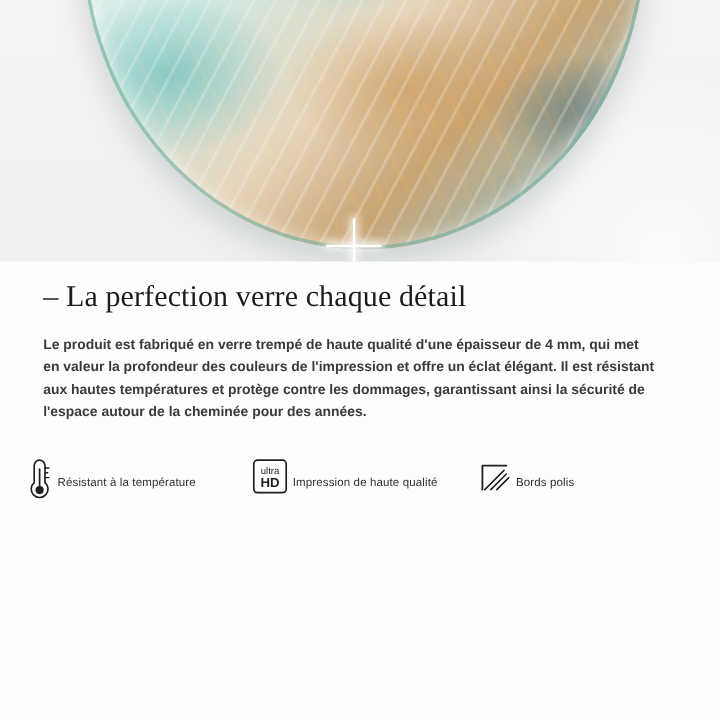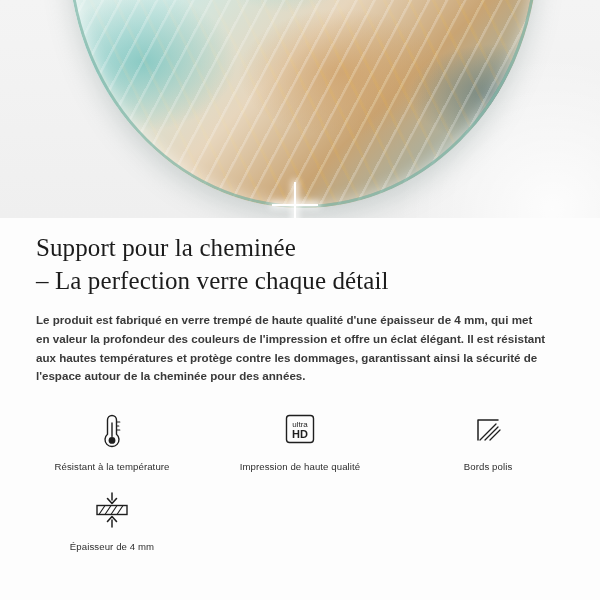--- a/index.html
+++ b/index.html
@@ -123,21 +123,21 @@
   .features {
     position: relative;
     margin-top: 22px;
     padding: 0 18px;
     display: grid;
     grid-template-columns: repeat(3, 1fr);
     row-gap: 16px;
   }
   .feature {
     display: flex;
-    flex-direction: column;
+    flex-direction: row;
     align-items: center;
     justify-content: flex-start;
   }
   .feature-icon {
     height: 44px;
     display: flex;
     align-items: center;
     justify-content: center;
   }
   .feature-label {
@@ -160,21 +160,20 @@
       <div class="plate-art"></div>
       <div class="plate-veins"></div>
 
       <div class="plate-edge"></div>
     </div>
     <div class="sparkle"></div>
   </div>
 
   <div class="content">
     <h1 class="title">
-      <span>Support pour la cheminée</span>
       <span class="line2">– La perfection verre chaque détail</span>
     </h1>
     <p class="body-text">Le produit est fabriqué en verre trempé de haute qualité d'une épaisseur de 4 mm, qui met en valeur la profondeur des couleurs de l'impression et offre un éclat élégant. Il est résistant aux hautes températures et protège contre les dommages, garantissant ainsi la sécurité de l'espace autour de la cheminée pour des années.</p>
   </div>
 
   <div class="features">
 
     <div class="feature">
       <div class="feature-icon">
         <svg width="30" height="40" viewBox="0 0 30 40">
@@ -203,28 +202,15 @@
     <div class="feature">
       <div class="feature-icon">
         <svg width="36" height="34" viewBox="0 0 36 34">
           <path d="M5 29 L5 9 L25 9" fill="none" stroke="#1f1f1f" stroke-width="1.5" stroke-linecap="round" stroke-linejoin="round" transform="translate(3,-2)"></path>
           <path d="M10 27 L26 11 M15 27 L28 14 M20 27 L30 17" stroke="#1f1f1f" stroke-width="1.3" stroke-linecap="round"></path>
         </svg>
       </div>
       <div class="feature-label">Bords polis</div>
     </div>
 
-    <div class="feature">
-      <div class="feature-icon">
-        <svg width="42" height="40" viewBox="0 0 42 40">
-          <path d="M21 3 v7" stroke="#1f1f1f" stroke-width="1.5" stroke-linecap="round"></path>
-          <path d="M16.5 8.5 L21 13.5 L25.5 8.5" fill="none" stroke="#1f1f1f" stroke-width="1.6" stroke-linecap="round" stroke-linejoin="round"></path>
-          <rect x="6" y="15.5" width="30" height="9" fill="none" stroke="#1f1f1f" stroke-width="1.4"></rect>
-          <path d="M8 24.5 L14 15.5 M14 24.5 L20 15.5 M20 24.5 L26 15.5 M26 24.5 L32 15.5" stroke="#1f1f1f" stroke-width="1.1"></path>
-          <path d="M21 37 v-7" stroke="#1f1f1f" stroke-width="1.5" stroke-linecap="round"></path>
-          <path d="M16.5 31.5 L21 26.5 L25.5 31.5" fill="none" stroke="#1f1f1f" stroke-width="1.6" stroke-linecap="round" stroke-linejoin="round"></path>
-        </svg>
-      </div>
-      <div class="feature-label">Épaisseur de 4 mm</div>
-    </div>
 
   </div>
 </div>
 
 </body></html>

